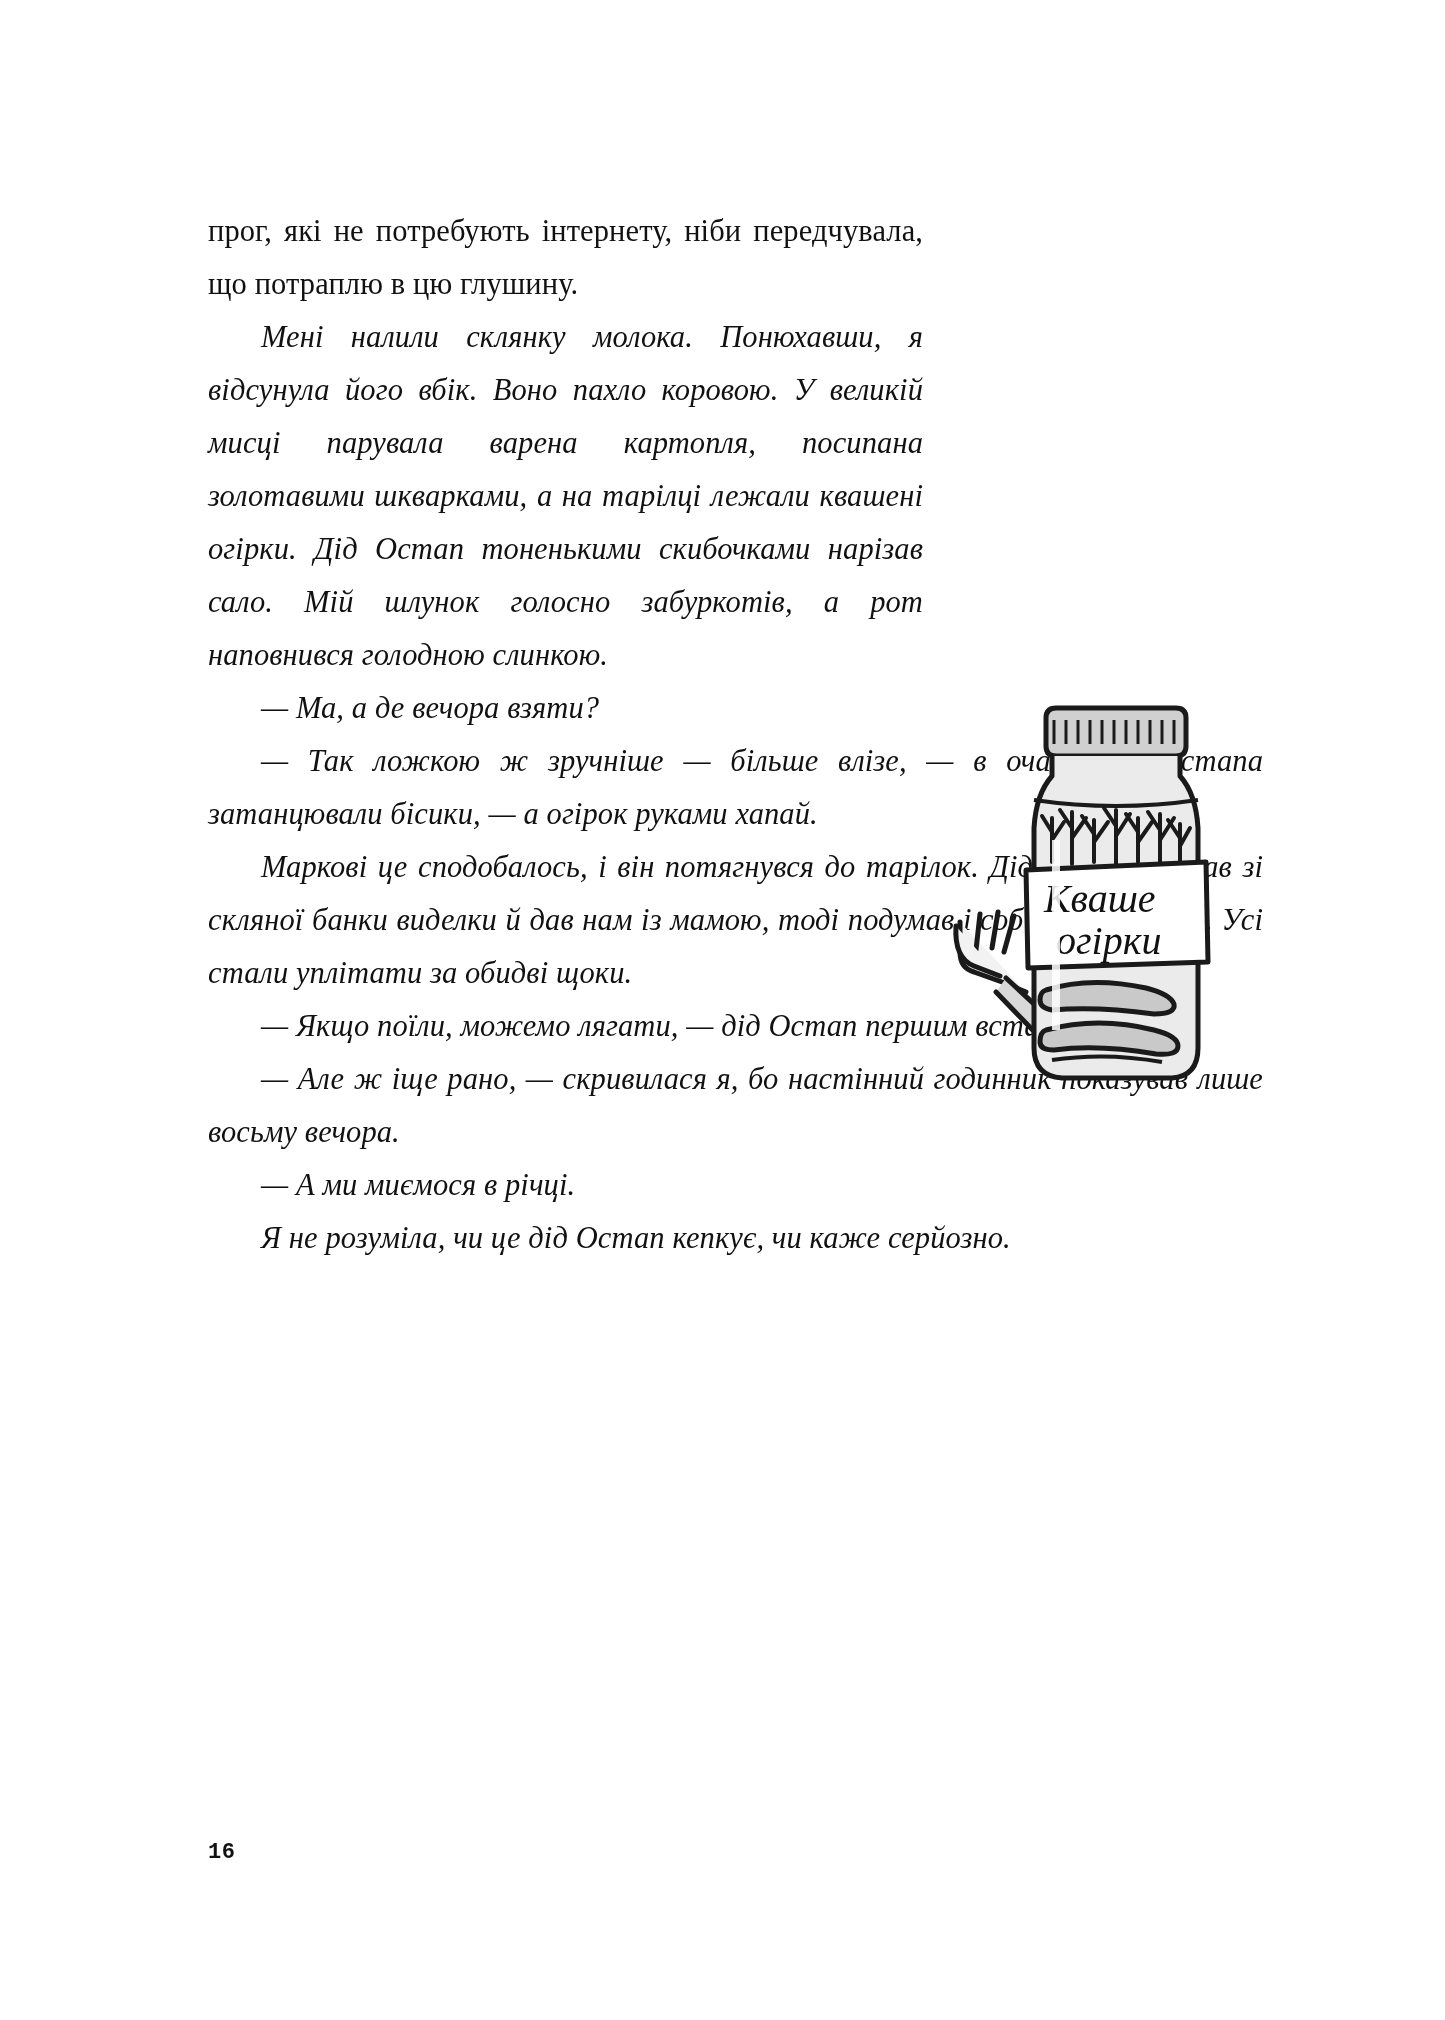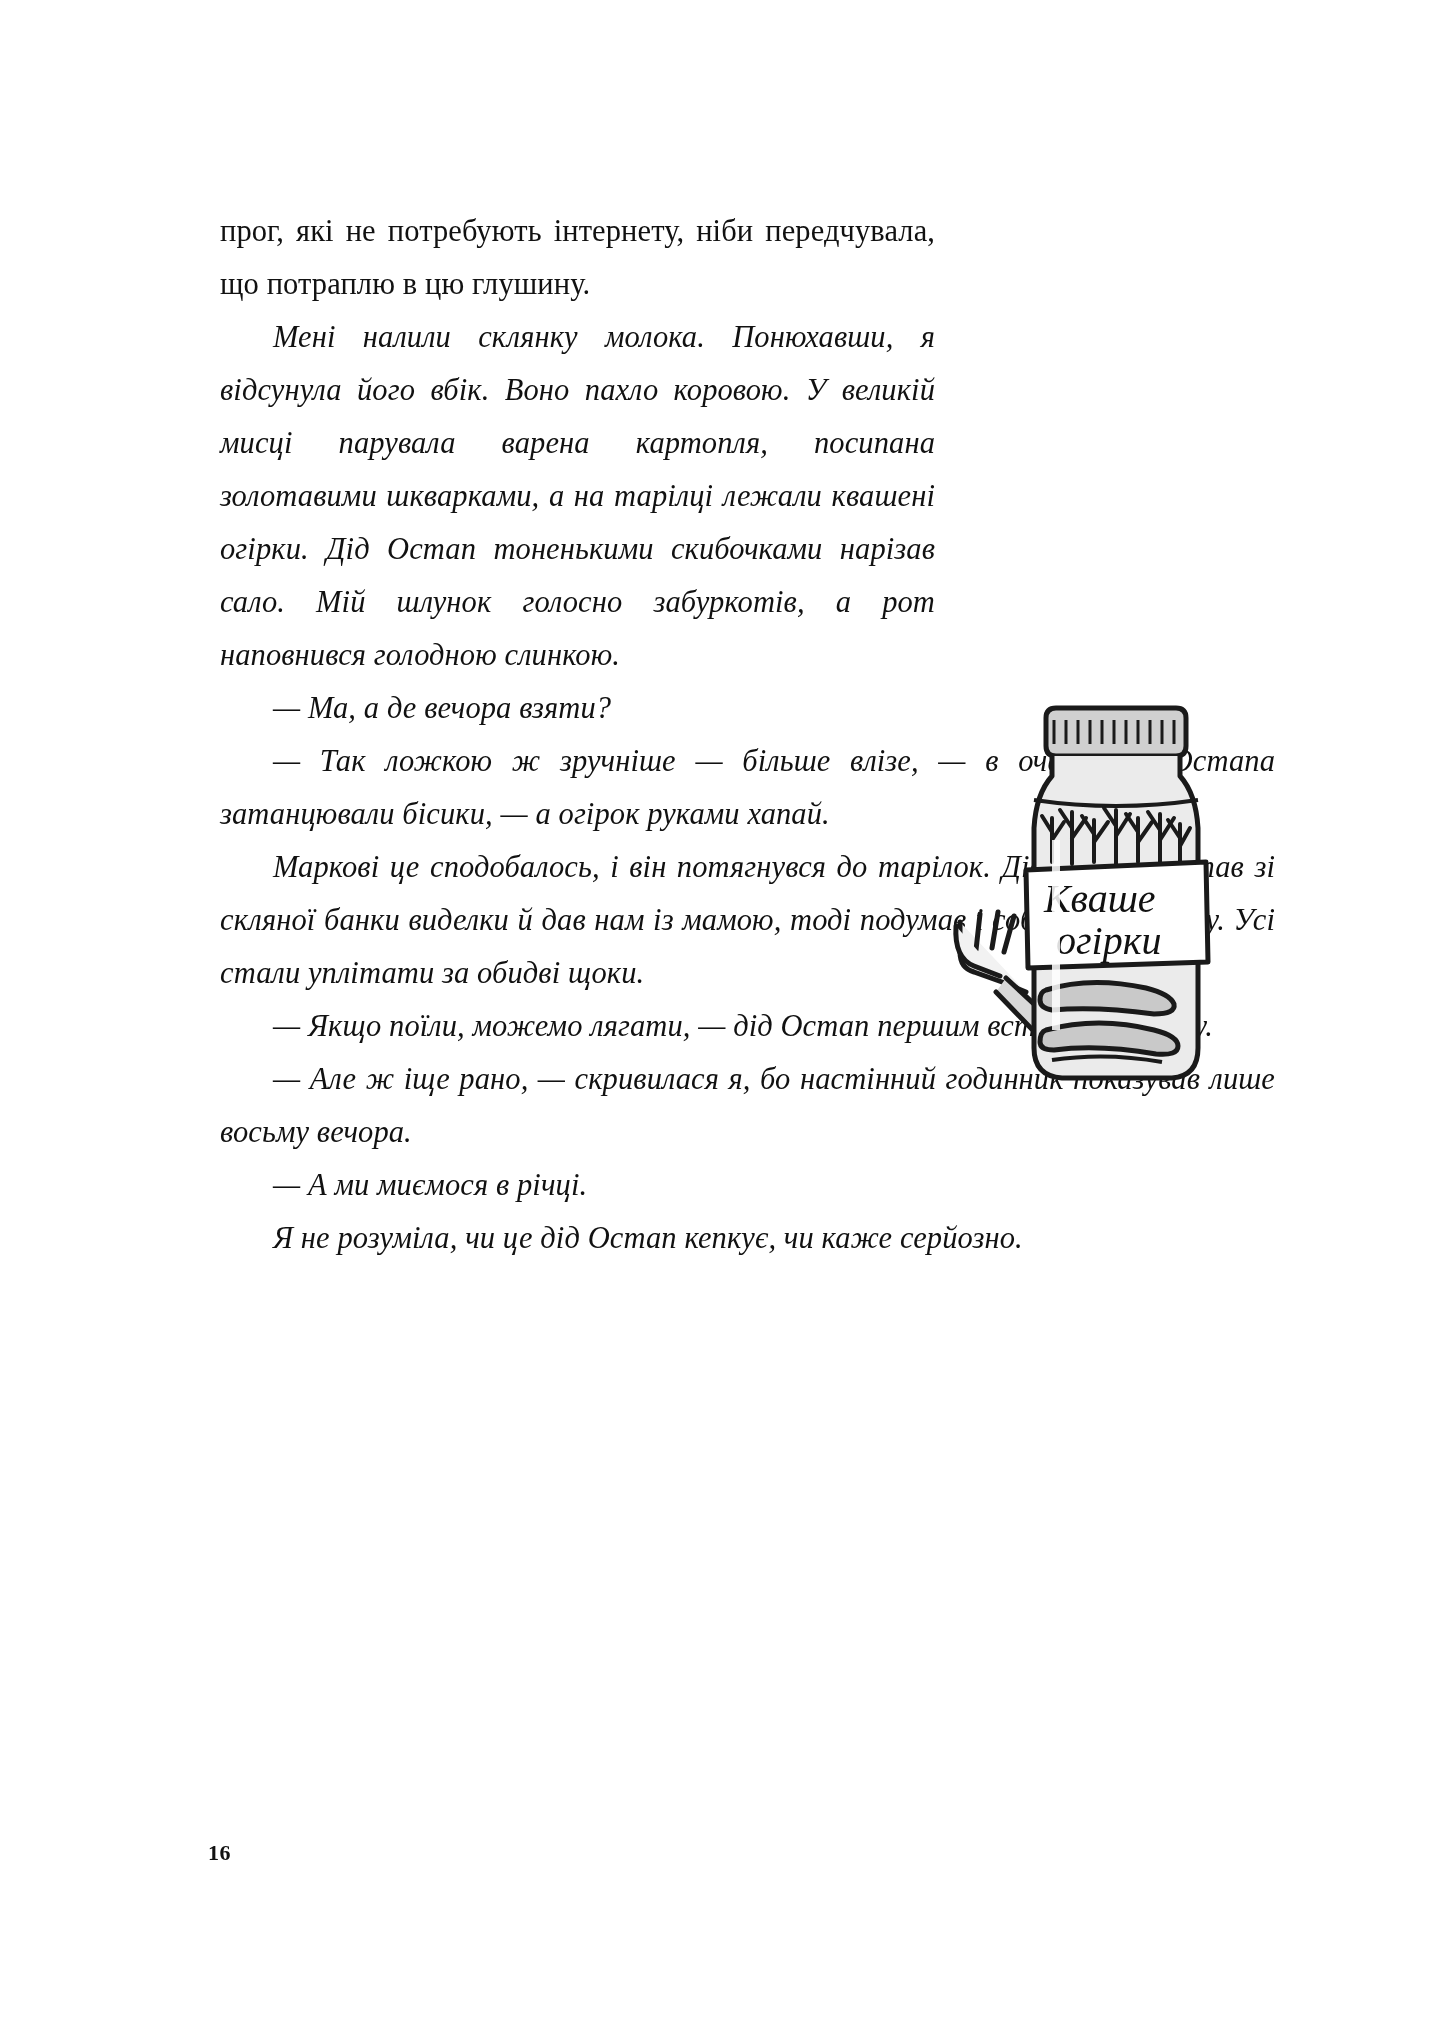--- a/index.html
+++ b/index.html
@@ -14,21 +14,20 @@
     background: #ffffff;
     font-family: "Liberation Serif", serif;
     color: #111111;
     overflow: hidden;
   }
   .text-column {
     position: absolute;
     left: 208px;
     top: 205px;
     width: 1055px;
-    margin-left: 12px;
   }
   p.para {
     margin: 0;
     font-size: 30.5px;
     line-height: 53px;
     text-align: justify;
     text-indent: 0;
     letter-spacing: 0.1px;
     hyphens: manual;
   }
@@ -52,21 +51,21 @@
     height: 400px;
     pointer-events: none;
     text-decoration: underline;
   }
   .page-number {
     position: absolute;
     left: 208px;
     top: 1840px;
     font-size: 22px;
     font-weight: bold;
-    font-family: Liberation Serif, serif;
+    font-family: Liberation Mono, monospace;
     color: #111111;
     letter-spacing: 0.5px;
   }
   .clearfix::after {
     content: "";
     display: block;
     clear: both;
   }
 </style>
 </head>

